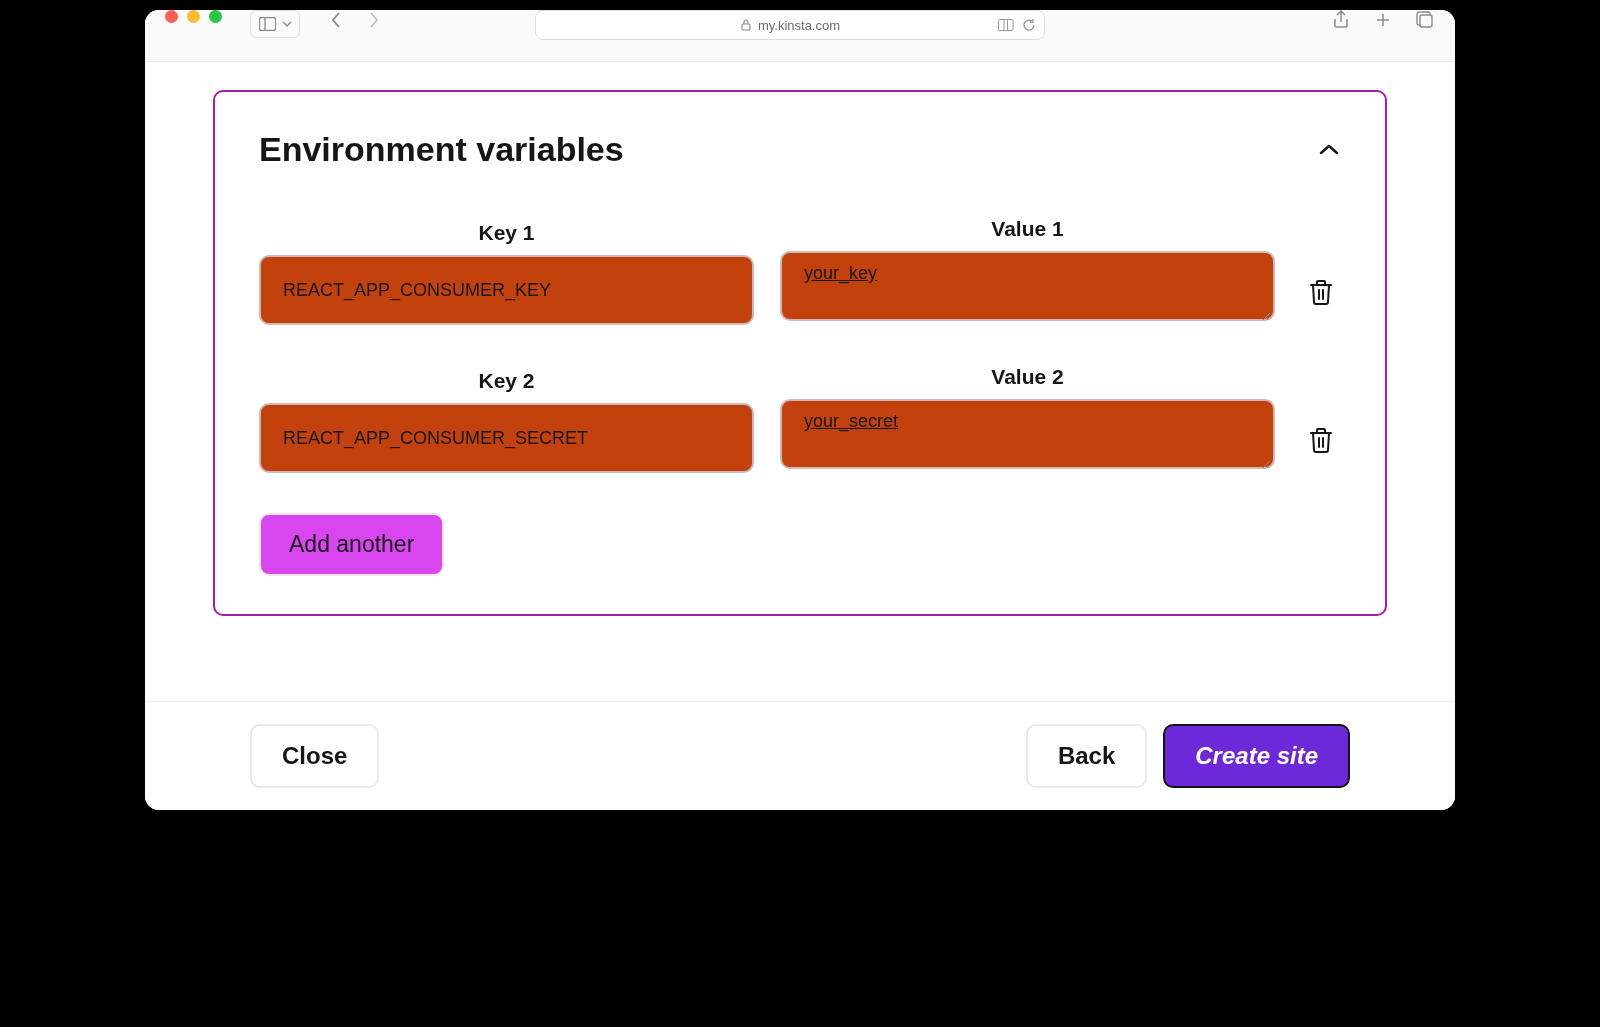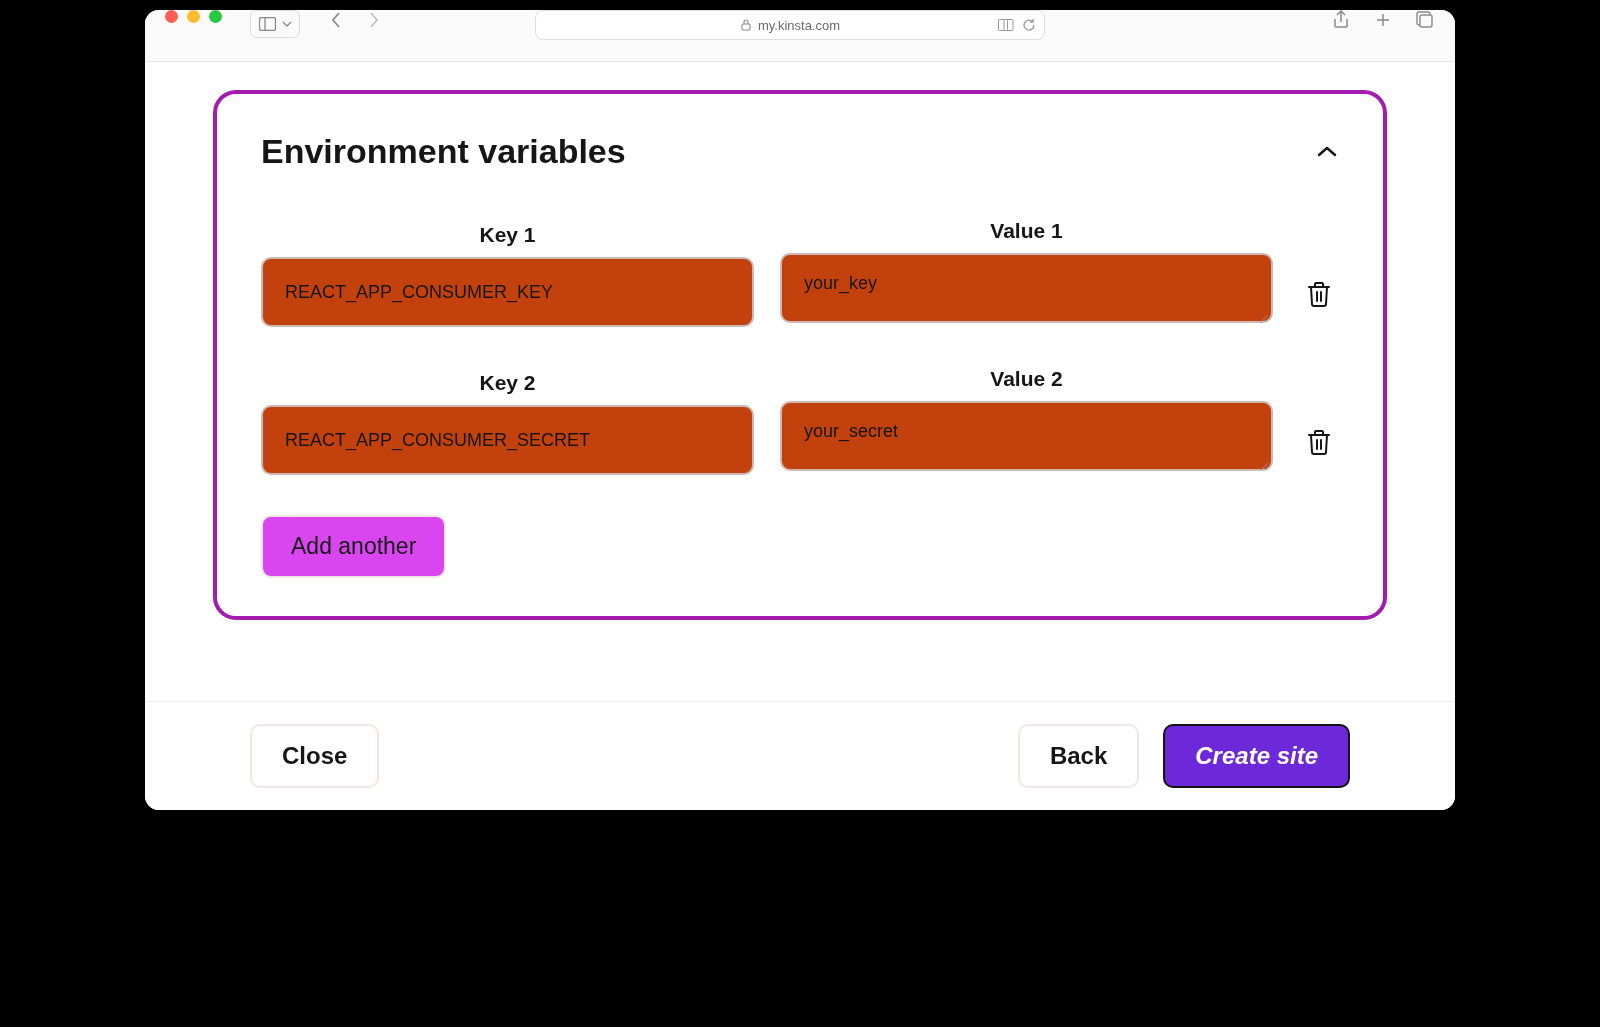--- a/index.html
+++ b/index.html
@@ -99,22 +99,22 @@
       gap: 22px;
       margin-left: auto;
     }
     .content-area {
       flex: 1;
       background: #fff;
       padding: 28px 68px 0 68px;
       overflow: auto;
     }
     .panel {
-      border: 4px solid #a21caf;
-      border-radius: 23px;
+      border: 2px solid #a21caf;
+      border-radius: 10px;
       padding: 38px 44px 38px 44px;
     }
     .panel-header {
       display: flex;
       justify-content: space-between;
       align-items: center;
       margin-bottom: 48px;
     }
     .panel-title {
       font-size: 34px;
@@ -154,23 +154,24 @@
       border-radius: 10px;
       padding: 0 22px;
       font-size: 18px;
       font-family: inherit;
       color: #161616;
       background: #c2410c;
       outline: none;
     }
     .text-area {
       resize: none;
-      padding-top: 17px;
+      padding-top: 9px;
       line-height: 1.3;
       position: relative;
+      text-decoration: underline;
     }
     .textarea-wrap {
       position: relative;
     }
     .resize-handle {
       position: absolute;
       right: 4px;
       bottom: 4px;
       width: 12px;
       height: 12px;
@@ -200,21 +201,21 @@
     .footer {
       border-top: 1px solid #efedec;
       padding: 22px 105px;
       display: flex;
       align-items: center;
       justify-content: space-between;
       background: #fff;
     }
     .footer-right {
       display: flex;
-      gap: 24px;
+      gap: 16px;
     }
     .btn {
       border-radius: 10px;
       padding: 16px 30px;
       font-size: 24px;
       font-weight: 600;
       cursor: pointer;
       font-family: inherit;
       border: 2px solid transparent;
     }

